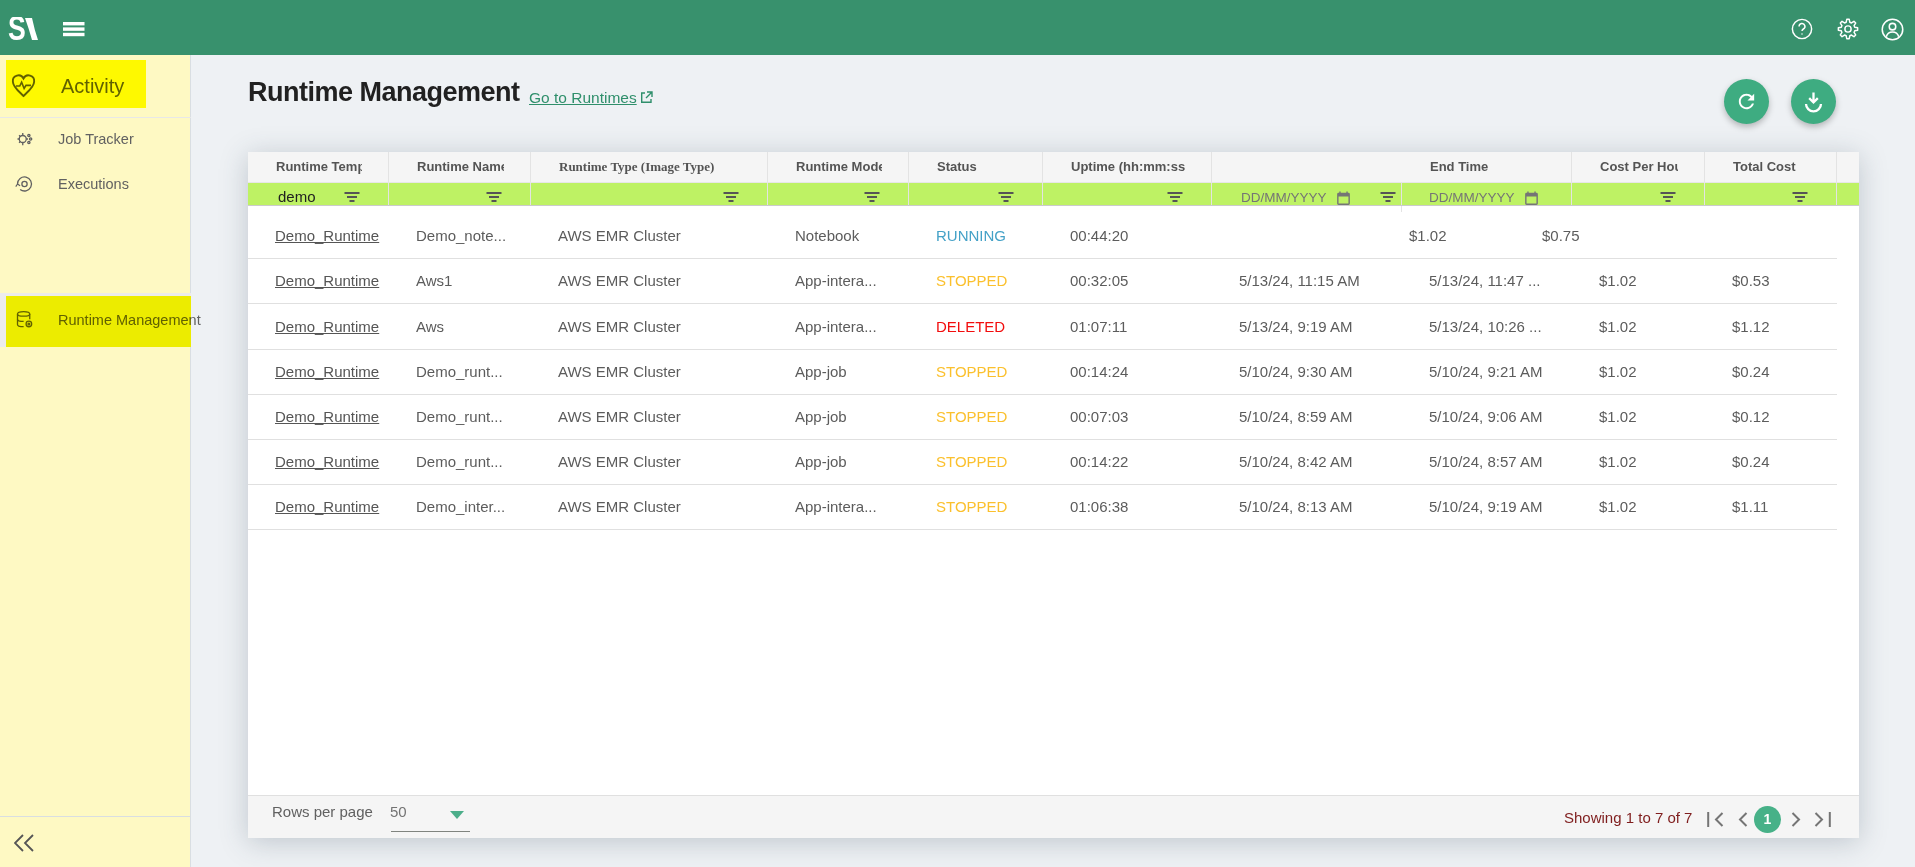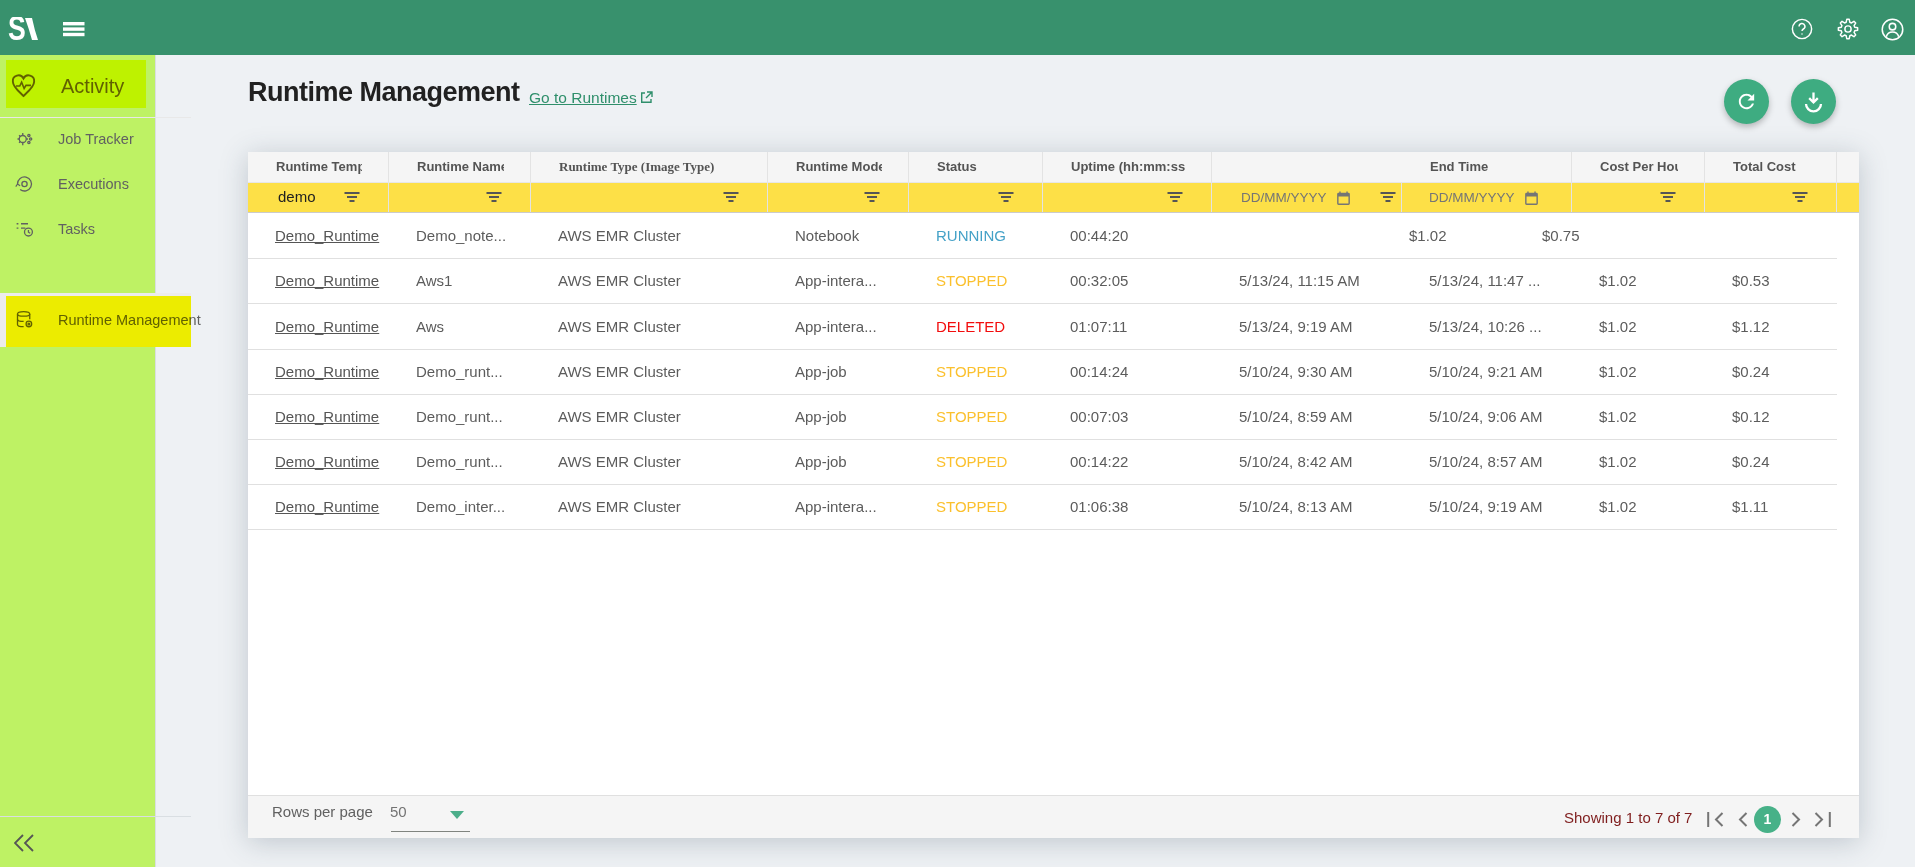--- a/index.html
+++ b/index.html
@@ -4,22 +4,22 @@
 <style>
   * { margin:0; padding:0; box-sizing:border-box; }
   html,body { width:1915px; height:867px; overflow:hidden;
     font-family:"Liberation Sans", sans-serif; background:#eef1f4; }
   .abs { position:absolute; }
 
   
   #topbar { position:absolute; left:0; top:0; width:1915px; height:55px; background:#38916D; }
 
   
-  #sidebar { position:absolute; left:0; top:55px; width:156px; height:812px;
-    background:#bef264; border-right:1px solid #d9dee2; }
+  #sidebar { position:absolute; left:0; top:55px; width:191px; height:812px;
+    background:#fef9c3; border-right:1px solid #d9dee2; }
   .menuitem { position:absolute; left:0; width:191px; height:45px; }
   .menuitem .label { position:absolute; left:58px; top:50%; transform:translateY(-50%);
     font-size:14.5px; color:#616161; white-space:nowrap; }
   .menuitem .icon { position:absolute; left:14px; top:50%; transform:translateY(-50%); }
 
   
   .hl { position:absolute; background:#ffff00; mix-blend-mode:multiply; }
 
   
   #main { position:absolute; left:192px; top:55px; width:1723px; height:812px; }
@@ -32,21 +32,21 @@
 
   
   #card { position:absolute; left:56px; top:97px; width:1611px; height:686px; background:#fff;
     box-shadow:0 4px 26px rgba(50,70,90,.25); }
   .hrow { display:flex; }
   .hcell { flex:none; position:relative; height:100%; overflow:hidden; }
   #headrow { position:absolute; left:0; top:0; width:1611px; height:30px; background:#f5f5f5; }
   #headrow .hcell { border-right:1px solid #e3e3e3;
     font-size:13px; font-weight:bold; color:#545454; line-height:30px; }
   #headrow .hcell div { margin:0 26px 0 28px; overflow:hidden; white-space:nowrap; }
-  #filterrow { position:absolute; left:0; top:30px; width:1611px; height:31px; background:#fde047;
+  #filterrow { position:absolute; left:0; top:30px; width:1611px; height:24px; background:#bef264;
     border-top:1px solid #e7e7e7; border-bottom:1px solid #cbcbcb; }
   #filterrow .hcell { border-right:1px solid #e3e3e3; }
   .funnel { position:absolute; right:29px; top:9px; width:15px; height:11px; }
   .funnel i { position:absolute; background:#555; height:2px; left:50%; transform:translateX(-50%); display:block; }
   .funnel i:nth-child(1){ top:0; width:15px; }
   .funnel i:nth-child(2){ top:4px; width:10px; }
   .funnel i:nth-child(3){ top:8px; width:5px; }
 
   .drow { position:absolute; left:0; width:1589px; height:45px; display:flex;
     border-bottom:1px solid #e0e0e0; }
@@ -116,28 +116,20 @@
     </svg>
     <span class="label">Job Tracker</span>
   </div>
   <div class="menuitem" style="top:106px;">
     <svg class="icon" width="21" height="21" viewBox="0 0 24 24" fill="none" stroke="#616161" stroke-width="1.5">
       <path d="M4 12 a8 8 0 1 1 3 6.2"></path>
       <path d="M4 12 l-2 3 M4 12 l3 2" stroke-width="1.3"></path>
       <circle cx="12" cy="12" r="3"></circle>
     </svg>
     <span class="label">Executions</span>
-  </div>
-  <div class="menuitem" style="top:151px;">
-    <svg class="icon" width="21" height="21" viewBox="0 0 24 24" fill="none" stroke="#616161" stroke-width="1.5">
-      <path d="M3 6 h2 M8 6 h8 M3 11 h2 M8 11 h5"></path>
-      <circle cx="16.5" cy="15.5" r="4.5"></circle>
-      <path d="M16.5 13 v2.7 l2 1.2"></path>
-    </svg>
-    <span class="label">Tasks</span>
   </div>
   <div class="menuitem" style="top:238px;height:54px;background:#ececec;">
     <svg class="icon" width="21" height="21" viewBox="0 0 24 24" fill="none" stroke="#616161" stroke-width="1.5">
       <ellipse cx="11" cy="5" rx="7" ry="2.6"></ellipse>
       <path d="M4 5 v12 c0 1.4 3.1 2.6 7 2.6 M18 5 v6"></path>
       <path d="M4 11 c0 1.4 3.1 2.6 7 2.6"></path>
       <circle cx="17" cy="16.5" r="3.2"></circle>
       <circle cx="17" cy="16.5" r="1"></circle>
     </svg>
     <span class="label">Runtime Management</span>

